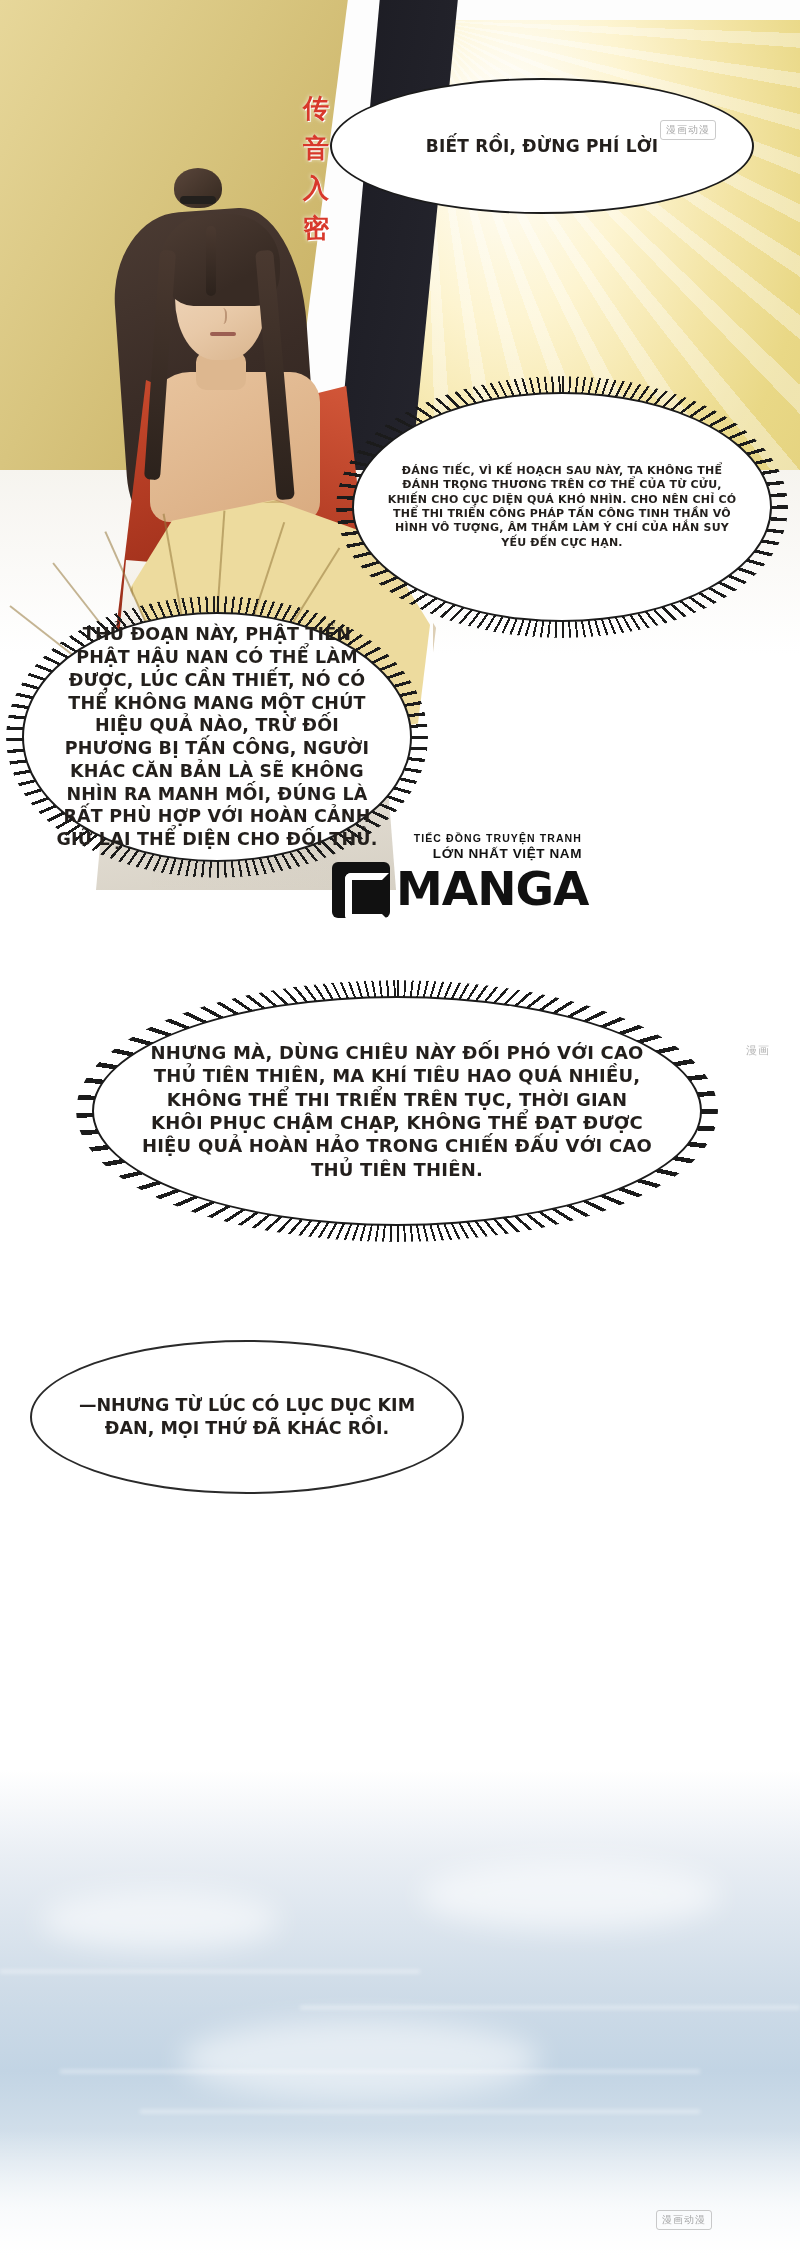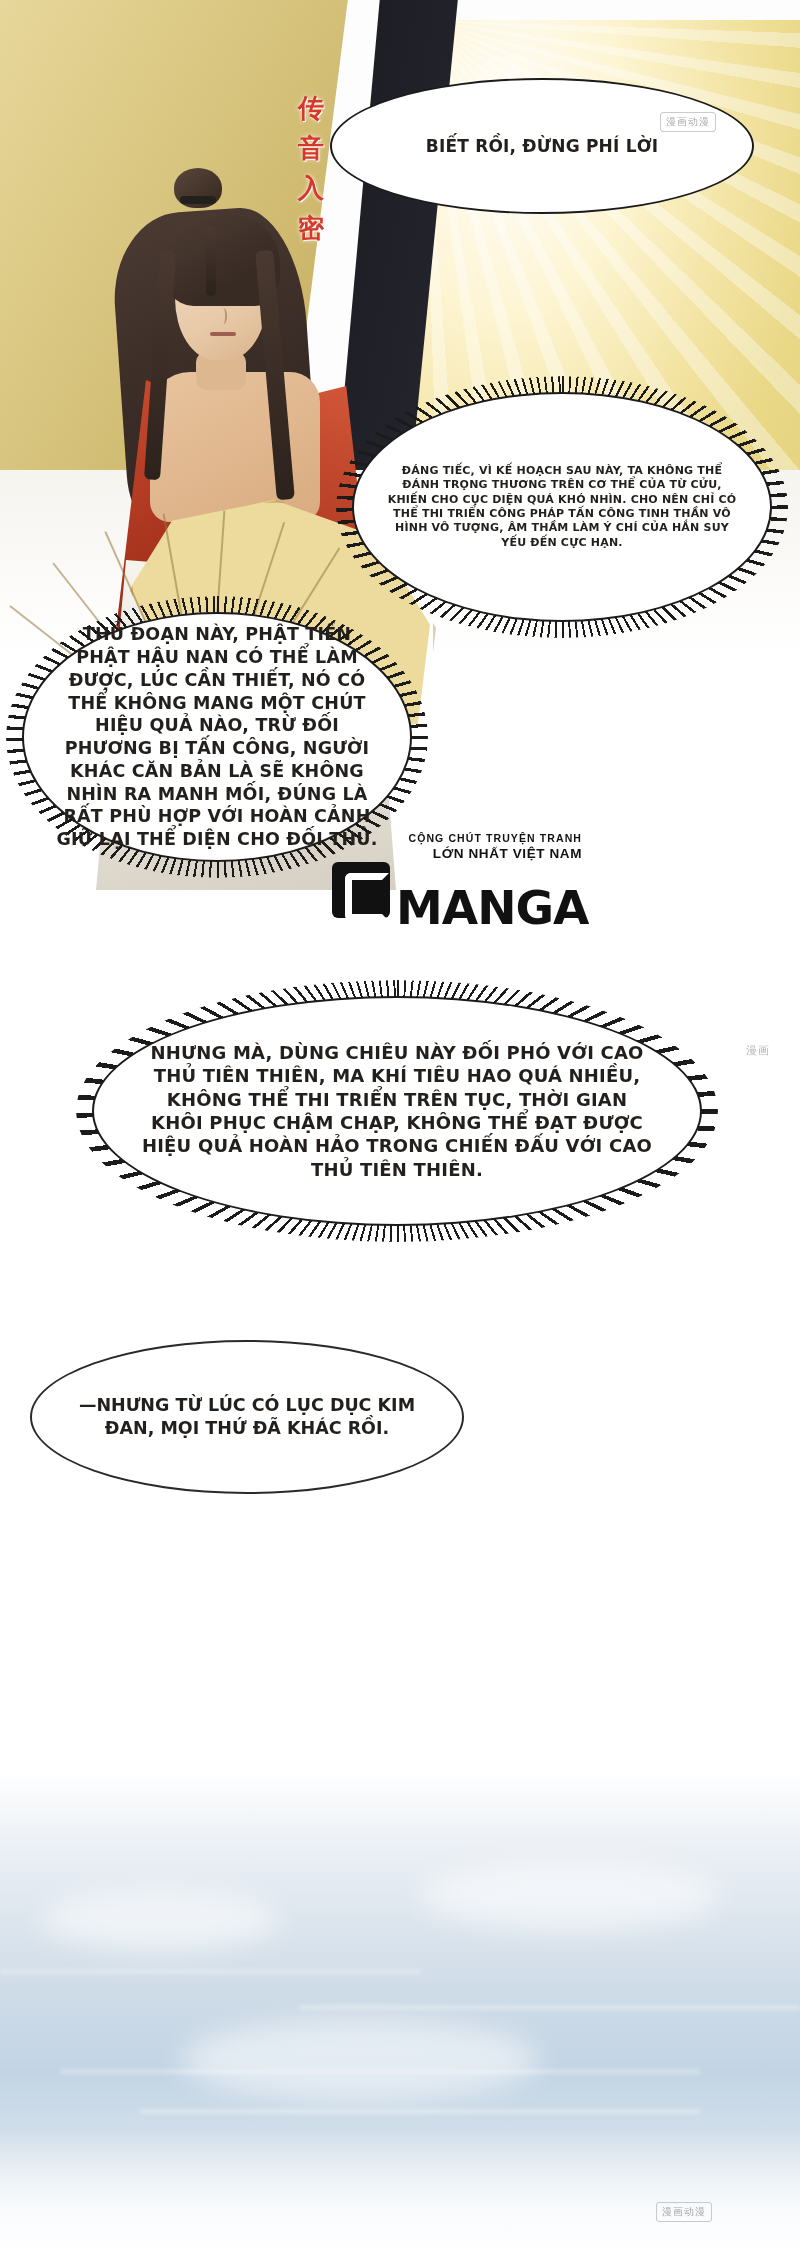--- a/index.html
+++ b/index.html
@@ -177,21 +177,21 @@
   
   .vtitle {
     position: absolute;
     left: 293px; top: 88px;
     width: 38px;
     color: #d8382b;
     font-size: 26px;
     font-weight: bold;
     letter-spacing: 2px;
     line-height: 40px;
-    text-align: center;
+    text-align: right;
     text-shadow: 0 0 4px rgba(255,255,255,.9), 1px 1px 0 #fff;
     font-family: "DejaVu Sans", sans-serif;
   }
 
   
   .bubble {
     position: absolute;
     display: flex;
     align-items: center;
     justify-content: center;
@@ -264,20 +264,21 @@
   }
   .wm-box {
     position:absolute;
     border: 1px solid rgba(140,140,140,.45);
     color: rgba(110,110,110,.6);
     font-size: 10px;
     padding: 2px 5px;
     border-radius: 3px;
     letter-spacing: 1px;
     font-family: "DejaVu Sans", sans-serif;
+    margin-top: 8px;
   }
 
   
   .logo {
     position: absolute;
     left: 332px; top: 832px;
     width: 250px; height: 92px;
   }
   .logo-top {
     position: absolute;
@@ -324,21 +325,20 @@
     border-radius: 6px 0 0 6px;
   }
   .logo-word {
     margin-left: 6px;
     color: #111;
     font-size: 47px;
     font-weight: bold;
     line-height: 54px;
     letter-spacing: -1px;
     font-family: "DejaVu Sans", sans-serif;
-    margin-top: 19px;
   }
 
   
   .dash { letter-spacing: 0; }
 </style>
 </head>
 <body>
 
 <div id="page">
 
@@ -409,21 +409,21 @@
 
   <div class="bubble spiky" id="bubble-4">
     <div class="bubble-inner">NHƯNG MÀ, DÙNG CHIÊU NÀY ĐỐI PHÓ VỚI CAO THỦ TIÊN THIÊN, MA KHÍ TIÊU HAO QUÁ NHIỀU, KHÔNG THỂ THI TRIỂN TRÊN TỤC, THỜI GIAN KHÔI PHỤC CHẬM CHẠP, KHÔNG THỂ ĐẠT ĐƯỢC HIỆU QUẢ HOÀN HẢO TRONG CHIẾN ĐẤU VỚI CAO THỦ TIÊN THIÊN.</div>
   </div>
 
   <div class="bubble plain-soft" id="bubble-5">
     <div class="bubble-inner dash">—NHƯNG TỪ LÚC CÓ LỤC DỤC KIM ĐAN, MỌI THỨ ĐÃ KHÁC RỒI.</div>
   </div>
 
   <div class="logo">
-    <div class="logo-top">CỘNG CHÚT TRUYỆN TRANH</div>
+    <div class="logo-top">TIẾC ĐỒNG TRUYỆN TRANH</div>
     <div class="logo-sub">LỚN NHẤT VIỆT NAM</div>
     <div class="logo-main">
       <div class="logo-mark"></div>
       <div class="logo-word">MANGA</div>
     </div>
   </div>
 
   <div class="bg-sky">
     <div class="sky-cloud" style="left:40px; top:120px; width:240px; height:60px;"></div>
     <div class="sky-cloud" style="left:420px; top:90px; width:300px; height:70px;"></div>

